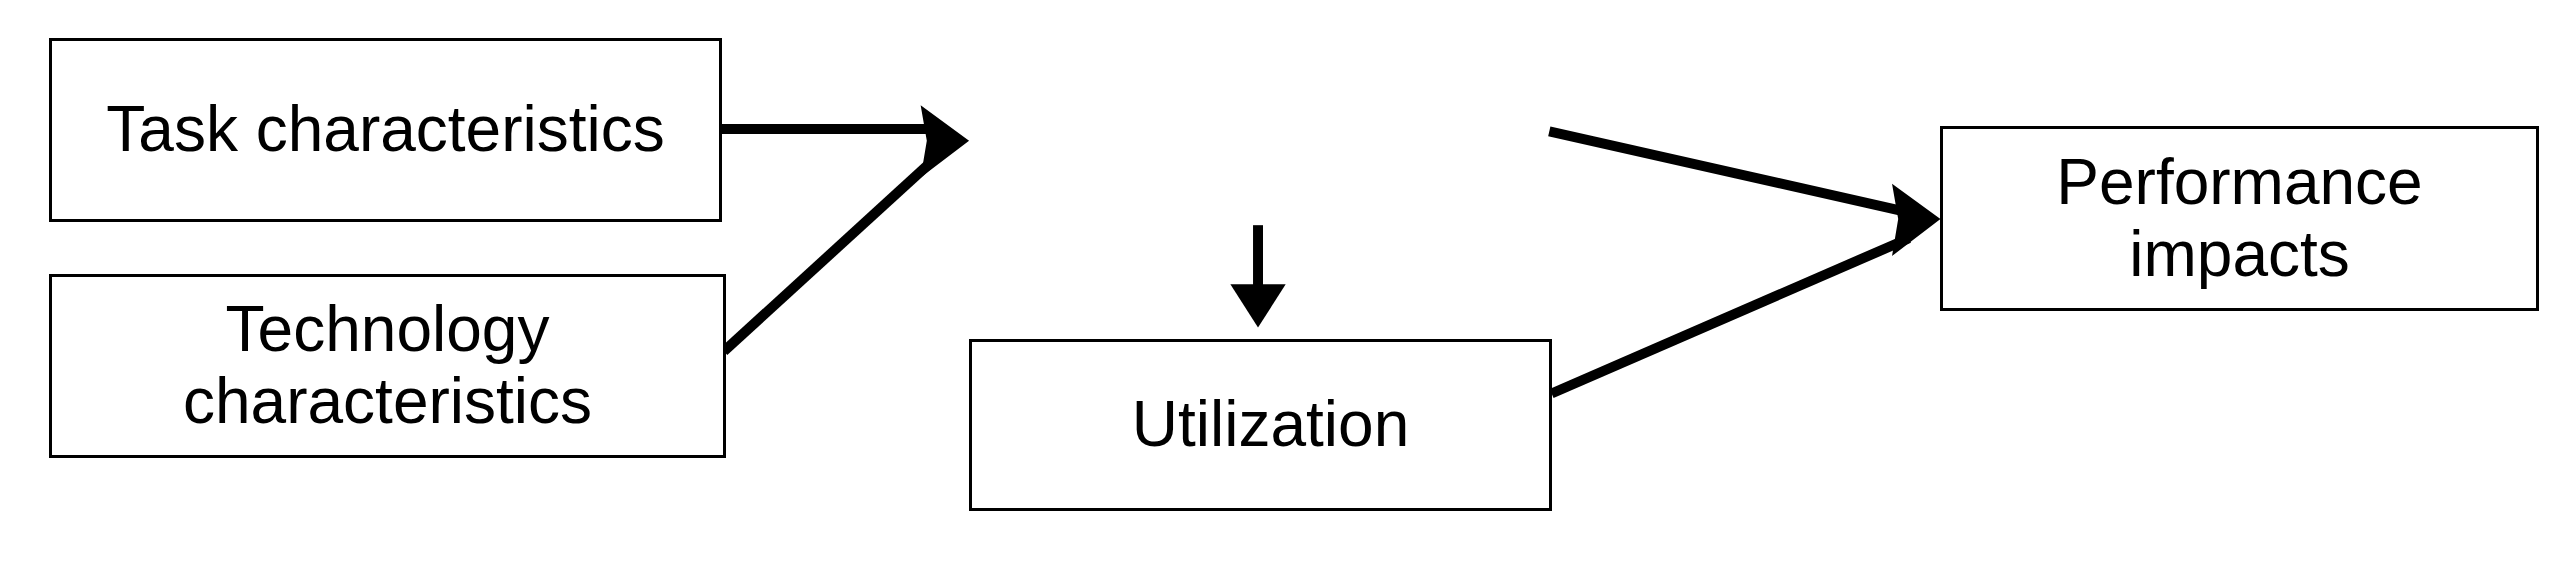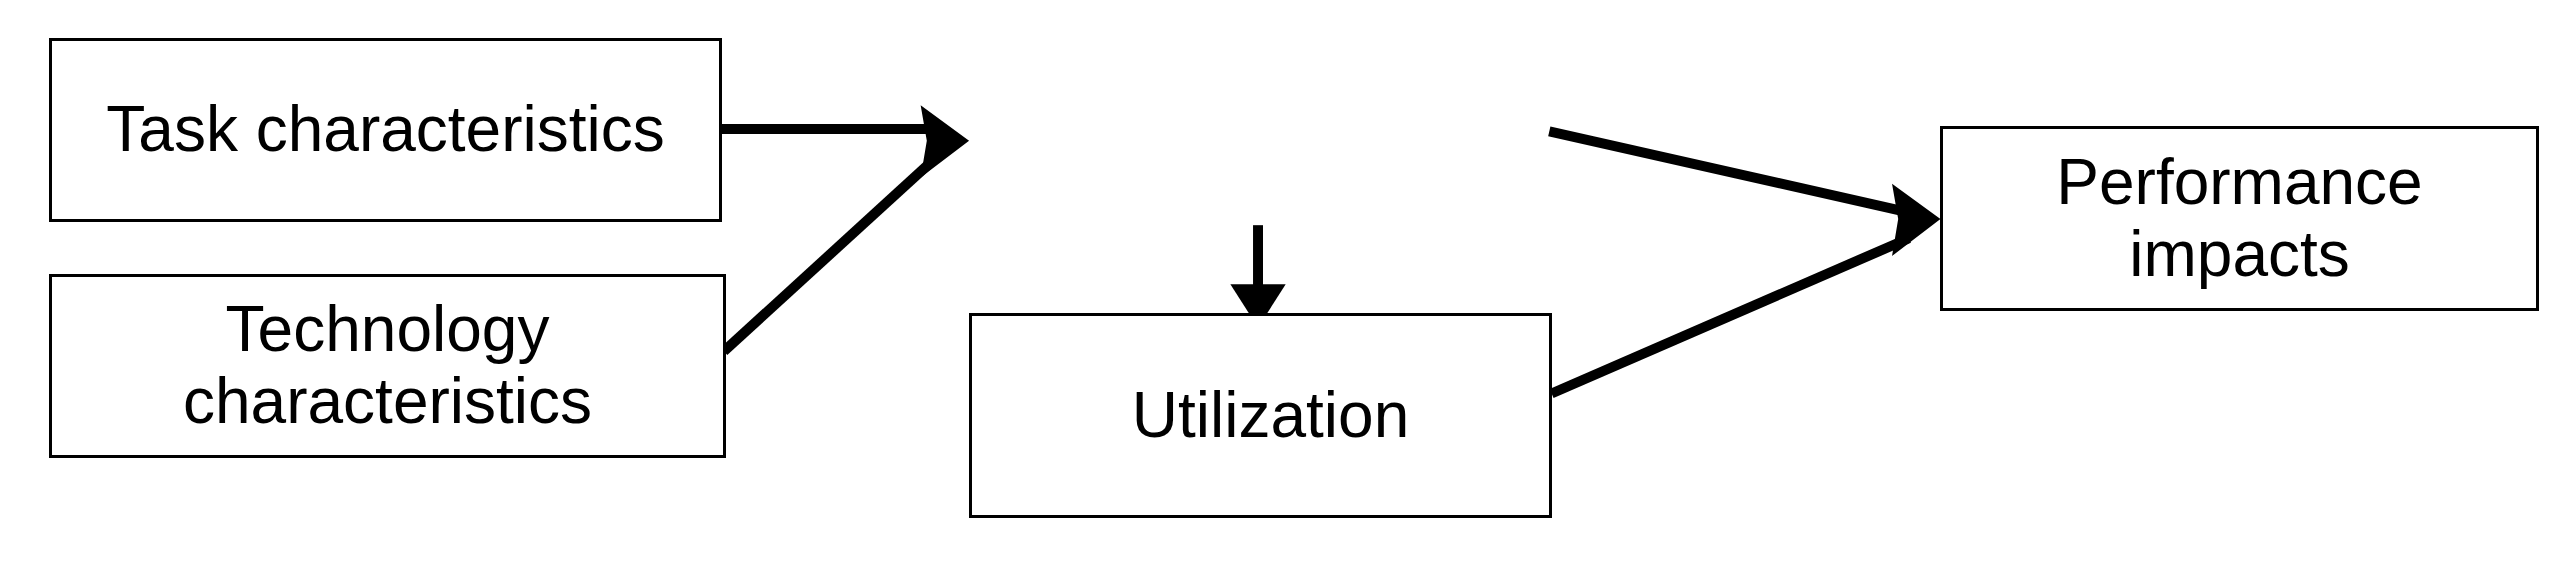--- a/index.html
+++ b/index.html
@@ -50,21 +50,21 @@
   #node-task-characteristics {
     left: 49px;  top: 38px;  width: 673px;  height: 184px;
   }
   #node-technology-characteristics {
     left: 49px;  top: 274px; width: 677px; height: 184px;
   }
   #node-task-technology-fit {
     left: 969px; top: 41px;  width: 580px;  height: 184px;
   }
   #node-utilization {
-    left: 969px; top: 313px; width: 583px;  height: 205px; padding-left: 20px;
+    left: 969px; top: 339px; width: 583px;  height: 172px; padding-left: 20px;
   }
   #node-performance-impacts {
     left: 1940px; top: 126px; width: 599px;  height: 185px;
   }
 </style>
 </head>
 <body>
 
 <div id="diagram-root">
 

